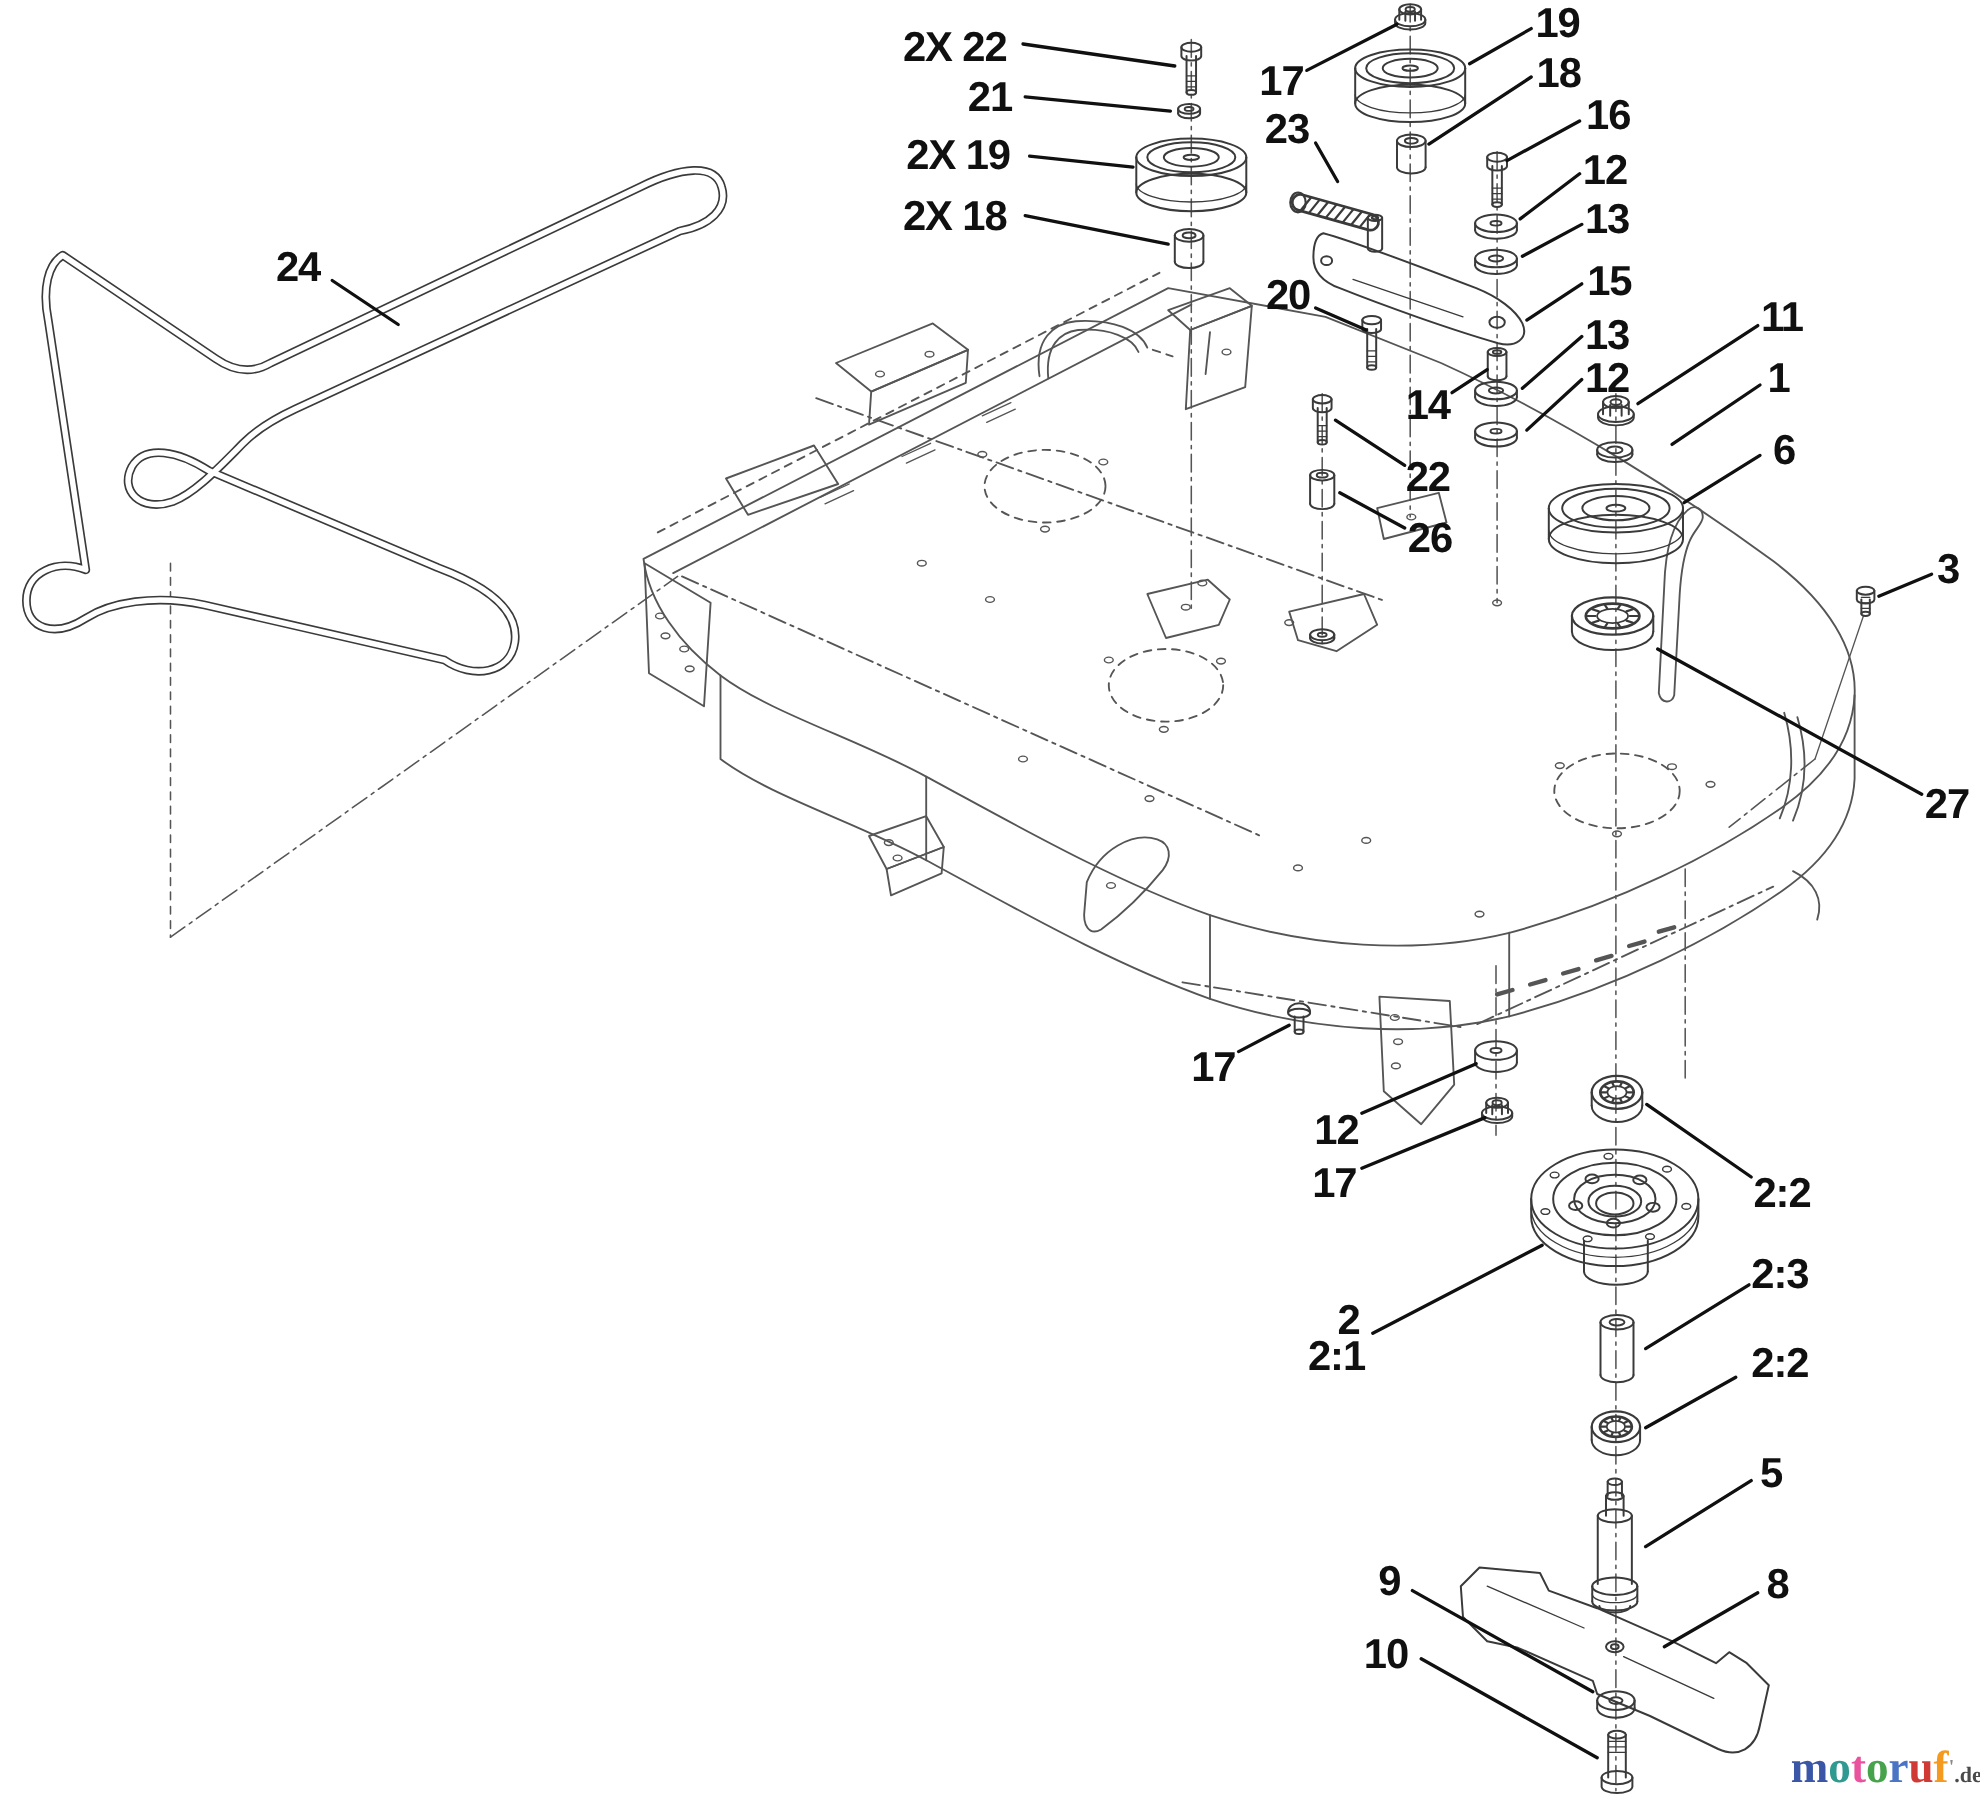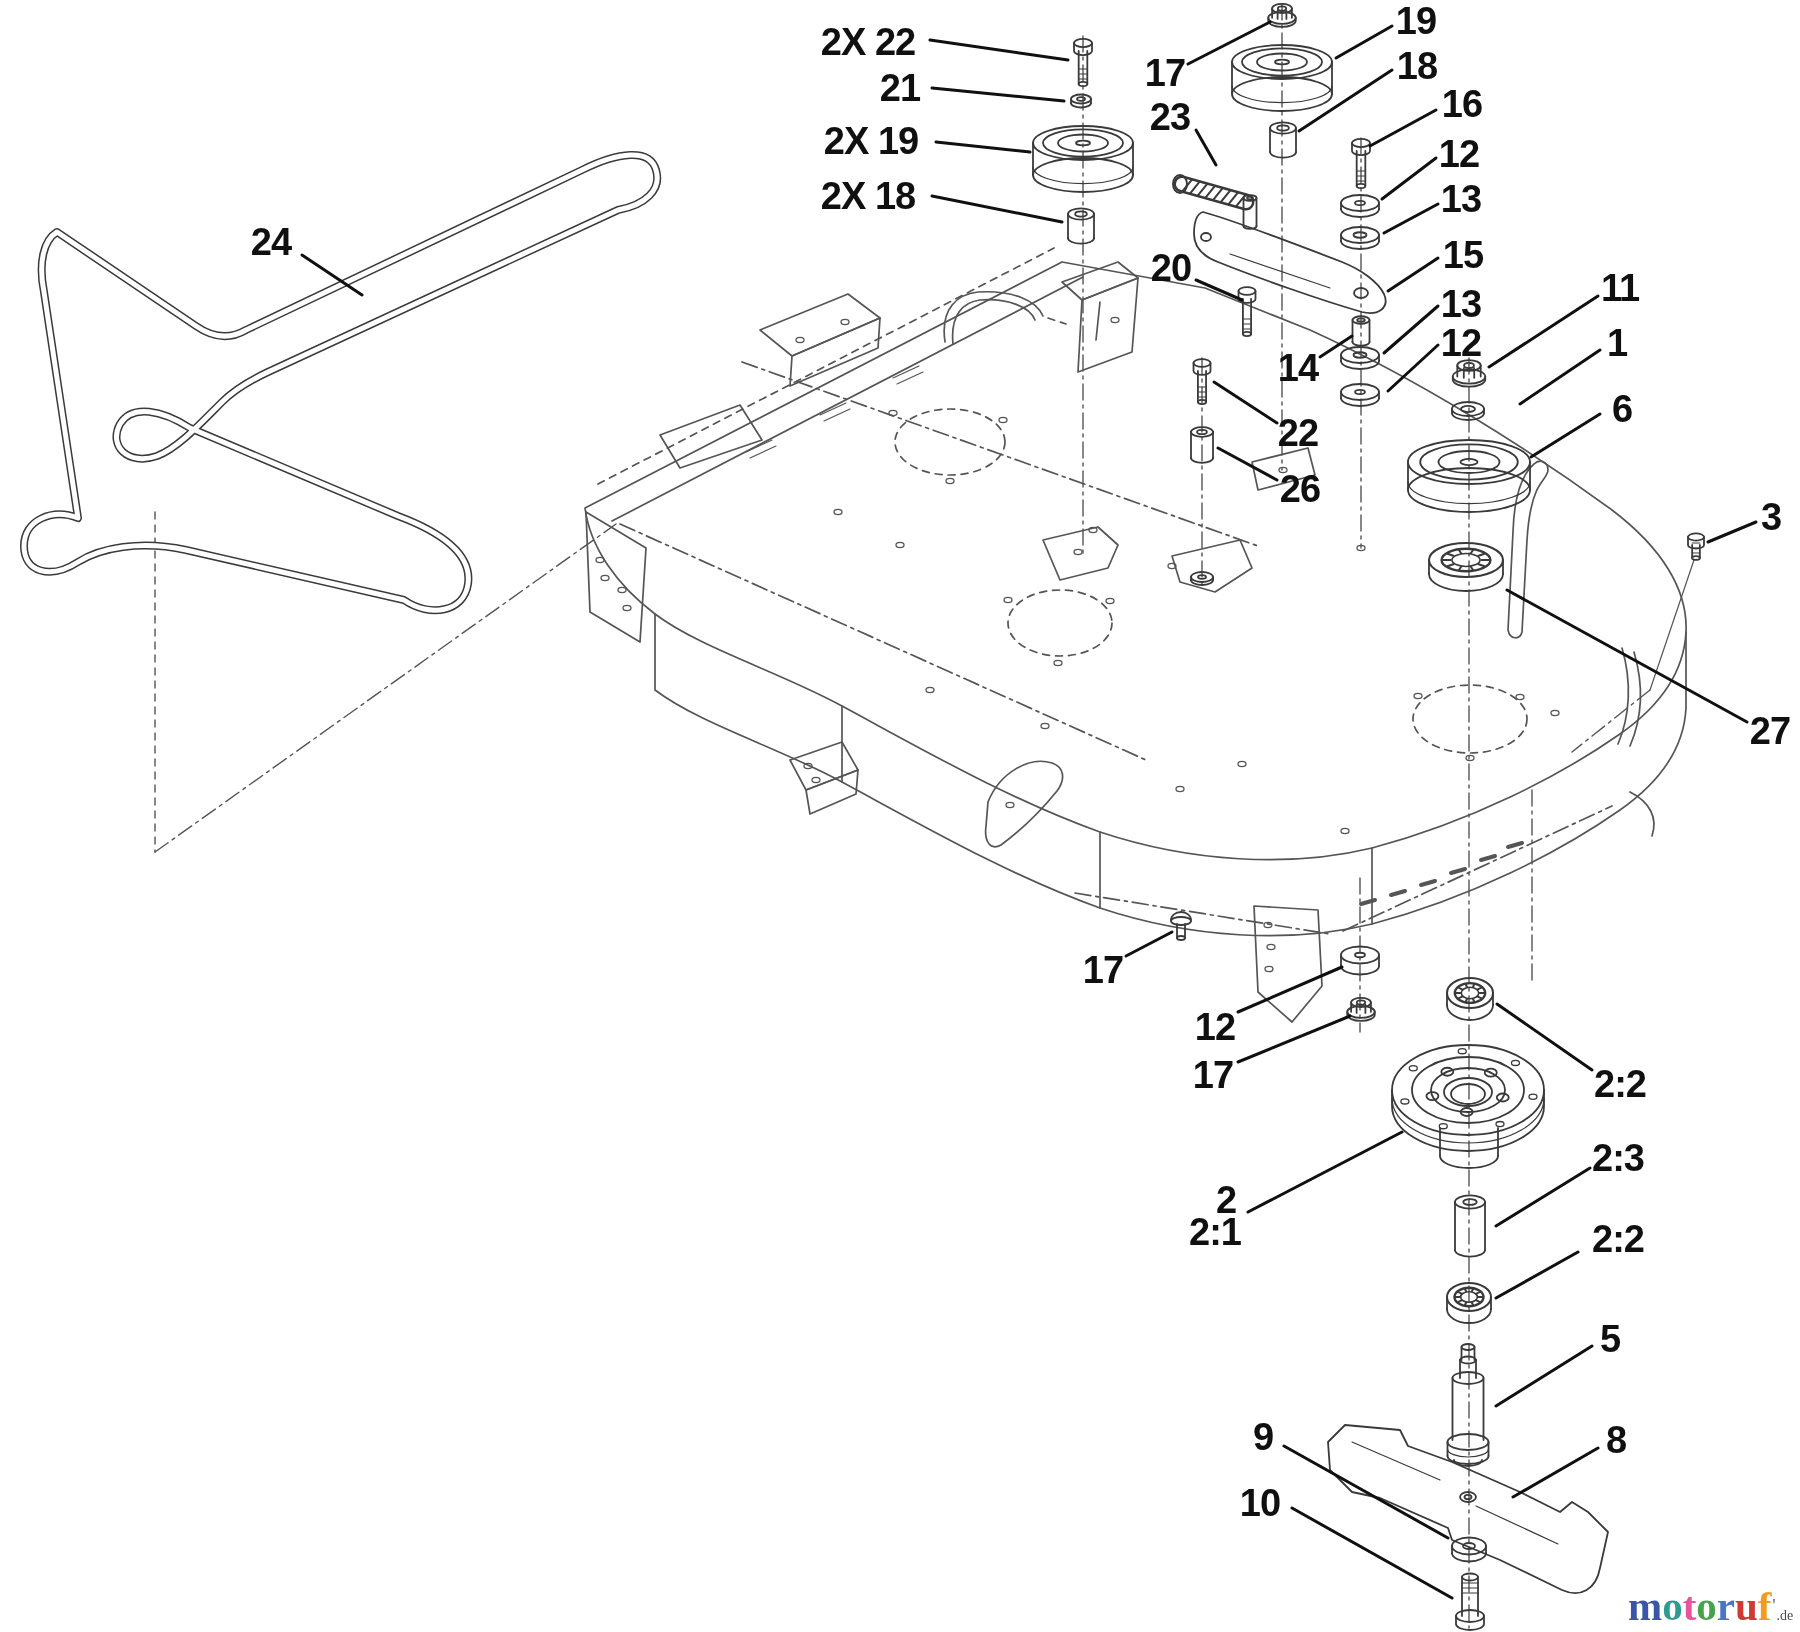--- a/index.html
+++ b/index.html
@@ -3,21 +3,21 @@
 <meta charset="utf-8">
 <style>
   html,body{margin:0;padding:0;background:#fff;}
   .stage{position:relative;width:1800px;height:1632px;background:#fff;overflow:hidden;
          font-family:"Liberation Sans", sans-serif;}
   svg{position:absolute;left:0;top:0;}
   .logo{position:absolute;left:1628px;top:1584px;white-space:nowrap;
         font-family:"Liberation Serif", serif;font-weight:bold;font-size:41px;line-height:44px;}
   .logo .lt{display:inline-block;}
   .logo .tick{font-size:18px;color:#8a8a8a;vertical-align:top;}
-  .logo .suffix{font-size:14px;font-weight:normal;}
+  .logo .suffix{font-size:20px;font-weight:bold;}
   text.plabel{font-weight:bold;letter-spacing:-1px;}
 </style>
 </head>
 <body>
 
 <div class="stage">
   <svg id="diagram" width="1800" height="1632" viewBox="0 0 1800 1632">
       <g fill="none" stroke="#555555" stroke-width="1.4" stroke-linecap="round" stroke-linejoin="round">
         <path d="M1083,36 L1083,556" stroke-dasharray="16 5 3 5"></path>
         <path d="M1282,4 L1282,470" stroke-dasharray="16 5 3 5"></path>

